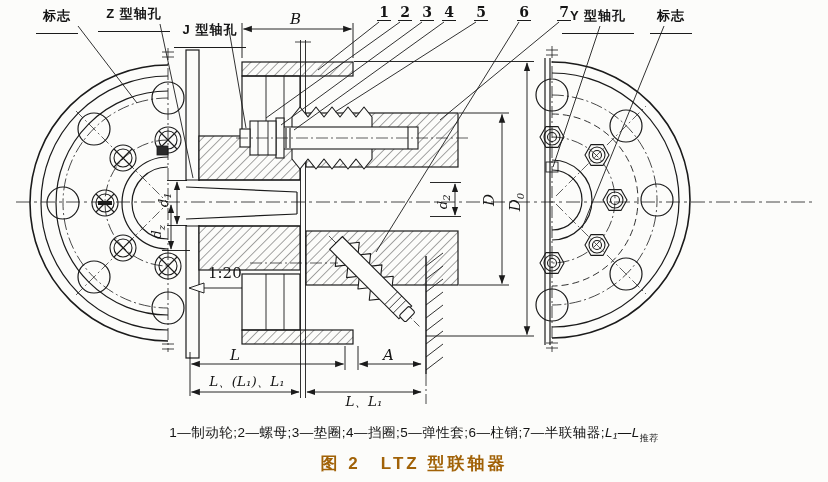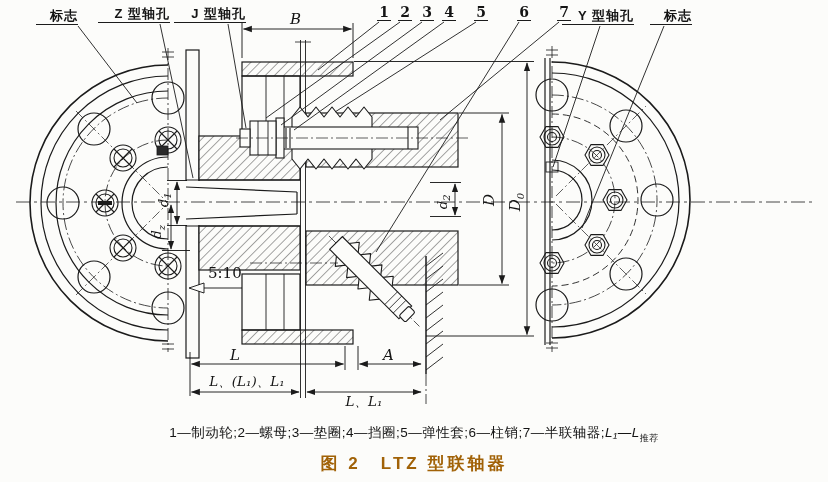--- a/index.html
+++ b/index.html
@@ -4,21 +4,21 @@
 <style>
   html,body{margin:0;padding:0;background:#e8e8e8;}
   .stage{
     position:relative;width:828px;height:482px;background:#fcfcfa;
     font-family:"Liberation Sans","DejaVu Sans",sans-serif;color:#1b1b1b;
     overflow:hidden;
   }
   .stage svg{position:absolute;left:0;top:0;}
   .lbl{position:absolute;font-size:13px;font-weight:600;letter-spacing:1px;
        text-align:center;line-height:15px;white-space:nowrap;color:#141414;}
-  .lead-under{border-bottom:1.2px solid #1b1b1b;padding-bottom:1px;text-align:right;}
+  .lead-under{border-bottom:1.2px solid #1b1b1b;padding-bottom:10px;}
   .num{position:absolute;width:14px;font-family:"DejaVu Serif","Liberation Serif",serif;
        font-size:14px;font-weight:600;text-align:center;line-height:14px;
        border-bottom:1.3px solid #1b1b1b;padding-bottom:1px;color:#141414;}
   .dim{position:absolute;font-family:"DejaVu Serif","Liberation Serif",serif;
        font-style:italic;font-size:15px;line-height:15px;color:#141414;white-space:nowrap;}
   .dim sub{font-size:10px;font-style:italic;}
   .rot{transform:rotate(-90deg);transform-origin:center center;}
   .small-dim{font-size:13.5px;}
   .caption{position:absolute;left:0;right:0;top:424px;text-align:center;
        font-size:13.5px;letter-spacing:.5px;color:#141414;}
@@ -265,39 +265,39 @@
     <line x1="422" y1="22" x2="281" y2="125"></line>
     <line x1="444" y1="22" x2="294" y2="130"></line>
     <line x1="476" y1="22" x2="335" y2="112"></line>
     <line x1="519" y1="22" x2="376" y2="252"></line>
     <line x1="559" y1="22" x2="440" y2="120"></line>
   </g>
 </svg>
 
   <span class="lbl lead-under" style="left:36px;top:8px;width:42px">标志</span>
   <span class="lbl lead-under" style="left:98px;top:6px;width:72px">Z 型轴孔</span>
-  <span class="lbl lead-under" style="left:174px;top:6px;width:72px">J 型轴孔</span>
+  <span class="lbl lead-under" style="left:174px;top:22px;width:72px">J 型轴孔</span>
   <span class="lbl lead-under" style="left:562px;top:8px;width:72px">Y 型轴孔</span>
   <span class="lbl lead-under" style="left:650px;top:8px;width:42px">标志</span>
 
   <span class="num" style="left:377px;top:5px">1</span>
   <span class="num" style="left:398px;top:5px">2</span>
   <span class="num" style="left:420px;top:5px">3</span>
   <span class="num" style="left:442px;top:5px">4</span>
   <span class="num" style="left:474px;top:5px">5</span>
   <span class="num" style="left:517px;top:5px">6</span>
   <span class="num" style="left:557px;top:5px">7</span>
 
   <span class="dim" style="left:290px;top:12px">B</span>
   <span class="dim rot small-dim" style="left:158px;top:190px"><i>d</i><sub>1</sub></span>
   <span class="dim rot small-dim" style="left:152px;top:222px"><i>d</i><sub>z</sub></span>
   <span class="dim rot small-dim" style="left:437px;top:192px"><i>d</i><sub>2</sub></span>
   <span class="dim rot" style="left:486px;top:190px"><i>D</i><sub></sub></span>
   <span class="dim rot" style="left:509px;top:192px"><i>D</i><sub>0</sub></span>
-  <span class="dim" style="left:208px;top:266px;font-style:normal">5:10</span>
+  <span class="dim" style="left:208px;top:266px;font-style:normal">1:20</span>
   <span class="dim" style="left:230px;top:348px">L</span>
   <span class="dim" style="left:383px;top:348px">A</span>
   <span class="dim small-dim" style="left:196px;top:374px;width:102px;text-align:center">L、(L₁)、L₁</span>
   <span class="dim small-dim" style="left:332px;top:394px;width:64px;text-align:center">L、L₁</span>
 
   <div class="caption"><span>1—制动轮;2—螺母;3—垫圈;4—挡圈;5—弹性套;6—柱销;7—半联轴器;</span><i>L₁—L</i><sub>推荐</sub></div>
   <div class="fig-title">图 2　LTZ 型联轴器</div>
 </div>
 
 </body></html>

